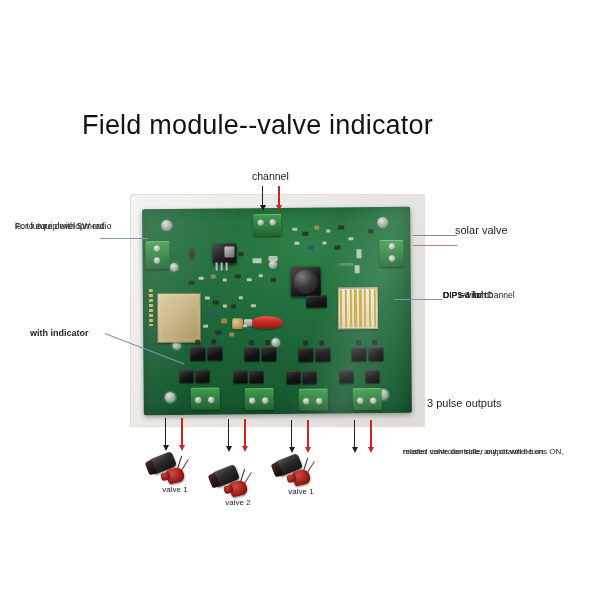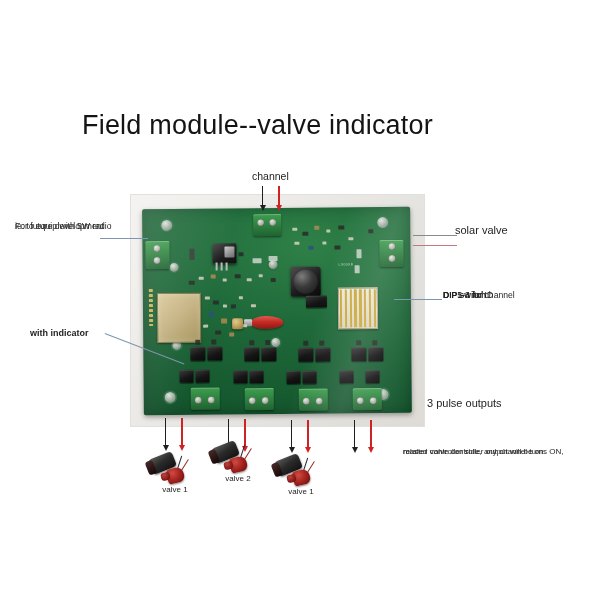--- a/index.html
+++ b/index.html
@@ -426,21 +426,21 @@
   </div>
 
   <div class="abs valve" style="left:146px;top:443px;">
     <div class="sol"></div>
     <div class="wire" style="left:30px;top:12px;height:17px;transform:rotate(18deg);"></div>
     <div class="wire r" style="left:34px;top:14px;height:15px;transform:rotate(32deg);"></div>
     <div class="body"></div>
     <div class="lbl">valve 1</div>
   </div>
 
-  <div class="abs valve" style="left:209px;top:432px;">
+  <div class="abs valve" style="left:209px;top:456px;">
     <div class="sol"></div>
     <div class="wire" style="left:30px;top:12px;height:17px;transform:rotate(18deg);"></div>
     <div class="wire r" style="left:34px;top:14px;height:15px;transform:rotate(32deg);"></div>
     <div class="body"></div>
     <div class="lbl">valve 2</div>
   </div>
 
   <div class="abs valve" style="left:272px;top:445px;">
     <div class="sol"></div>
     <div class="wire" style="left:30px;top:12px;height:17px;transform:rotate(18deg);"></div>

